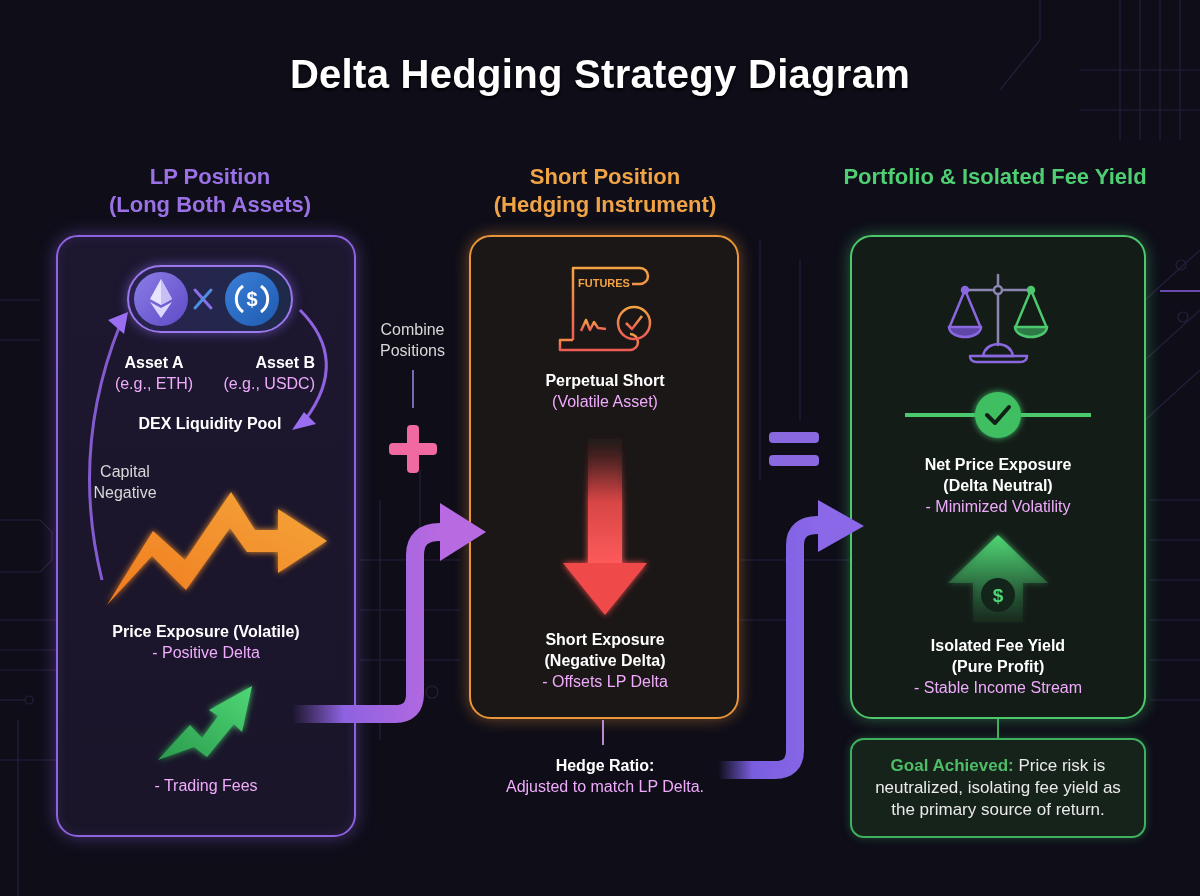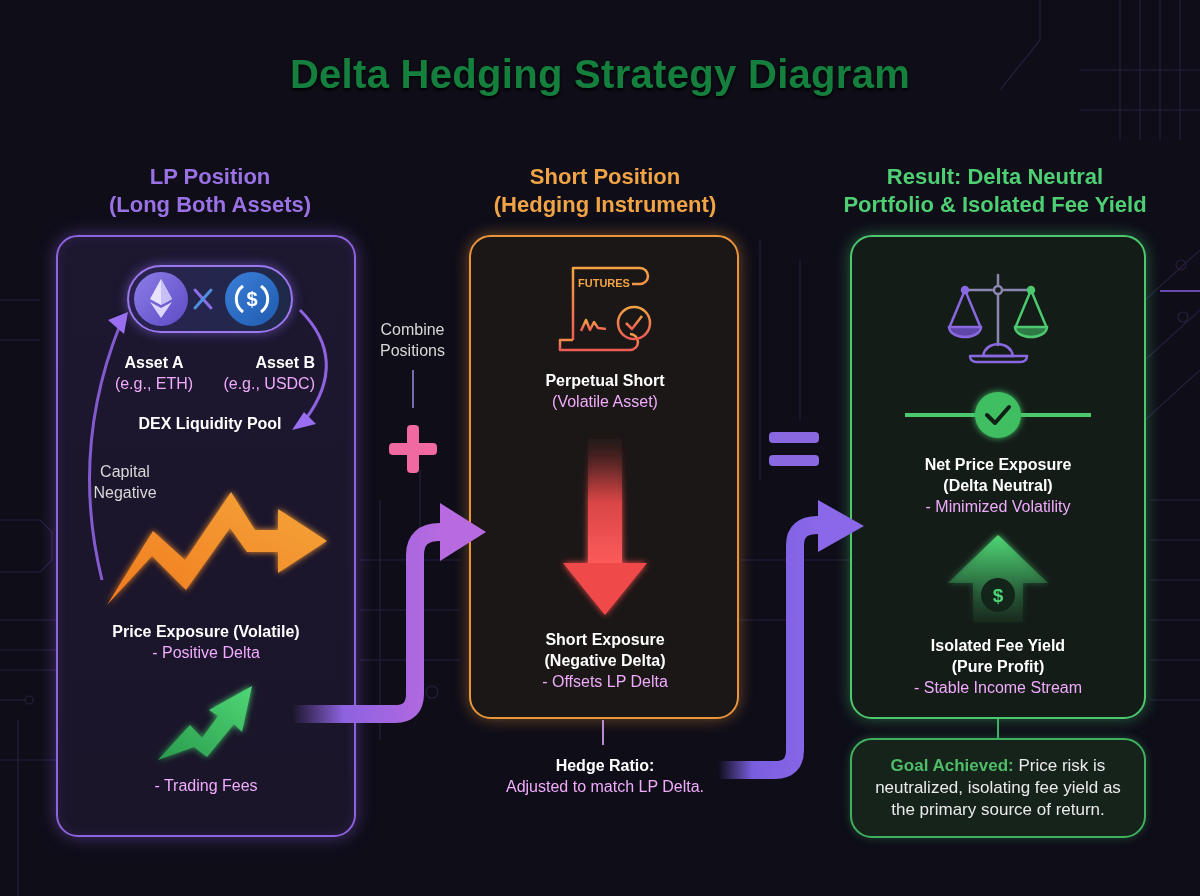--- a/index.html
+++ b/index.html
@@ -7,21 +7,21 @@
   body {
     background: #0e0d18;
     font-family: "Liberation Sans", "DejaVu Sans", sans-serif;
     color: #ffffff;
     position: relative;
   }
   .bg-circuit { position: absolute; left: 0; top: 0; width: 1200px; height: 896px; z-index: 0; }
   .abs { position: absolute; }
   .title {
     left: 0; width: 1200px; top: 52px; text-align: center;
-    font-size: 40px; font-weight: 700; color: #15803d; letter-spacing: 0.3px;
+    font-size: 40px; font-weight: 700; color: #ffffff; letter-spacing: 0.3px;
     text-shadow: 0 2px 3px #000;
     z-index: 2;
   }
   .col-head { text-align: center; font-size: 22px; font-weight: 700; line-height: 28px; z-index: 2; }
   .head-lp { left: 55px; width: 310px; top: 163px; color: #9a72e6; }
   .head-short { left: 455px; width: 300px; top: 163px; color: #f0a446; }
   .head-result { left: 790px; width: 410px; top: 163px; color: #4fcf73; }
 
   .panel { border-radius: 22px; z-index: 2; }
   .panel-lp {
@@ -37,21 +37,21 @@
     box-shadow: 0 0 16px rgba(233,149,58,0.45);
   }
   .panel-result {
     left: 850px; top: 235px; width: 296px; height: 484px;
     border: 2px solid #4cc86d;
     background: #141c18;
     box-shadow: 0 0 16px rgba(76,200,109,0.45);
   }
   .panel-goal {
     left: 850px; top: 738px; width: 296px; height: 100px;
-    border: 2px solid #3fb05f; border-radius: 22px;
+    border: 2px solid #3fb05f; border-radius: 14px;
     background: #16231b;
     box-shadow: 0 0 10px rgba(76,200,109,0.3);
     z-index: 2;
     display: flex; align-items: center; justify-content: center; text-align: center;
     font-size: 17px; line-height: 22px; color: #eaeaea; padding: 0 12px;
   }
   .goal-strong { color: #4fbd68; font-weight: 700; }
 
   .txt { text-align: center; z-index: 3; }
   .b { font-weight: 700; font-size: 16px; line-height: 21px; color: #ffffff; }
@@ -120,21 +120,20 @@
 
 <div class="abs col-head head-lp">
   <div>LP Position</div>
   <div>(Long Both Assets)</div>
 </div>
 <div class="abs col-head head-short">
   <div>Short Position</div>
   <div>(Hedging Instrument)</div>
 </div>
 <div class="abs col-head head-result">
-  <div>Result: Delta Neutral</div>
   <div>Portfolio &amp; Isolated Fee Yield</div>
 </div>
 
 <div class="abs panel panel-lp"></div>
 <div class="abs panel panel-short"></div>
 <div class="abs panel panel-result"></div>
 
 <div class="abs pool-pill"></div>
 
 <div class="abs txt" style="left:104px; top:352px; width:100px;">

